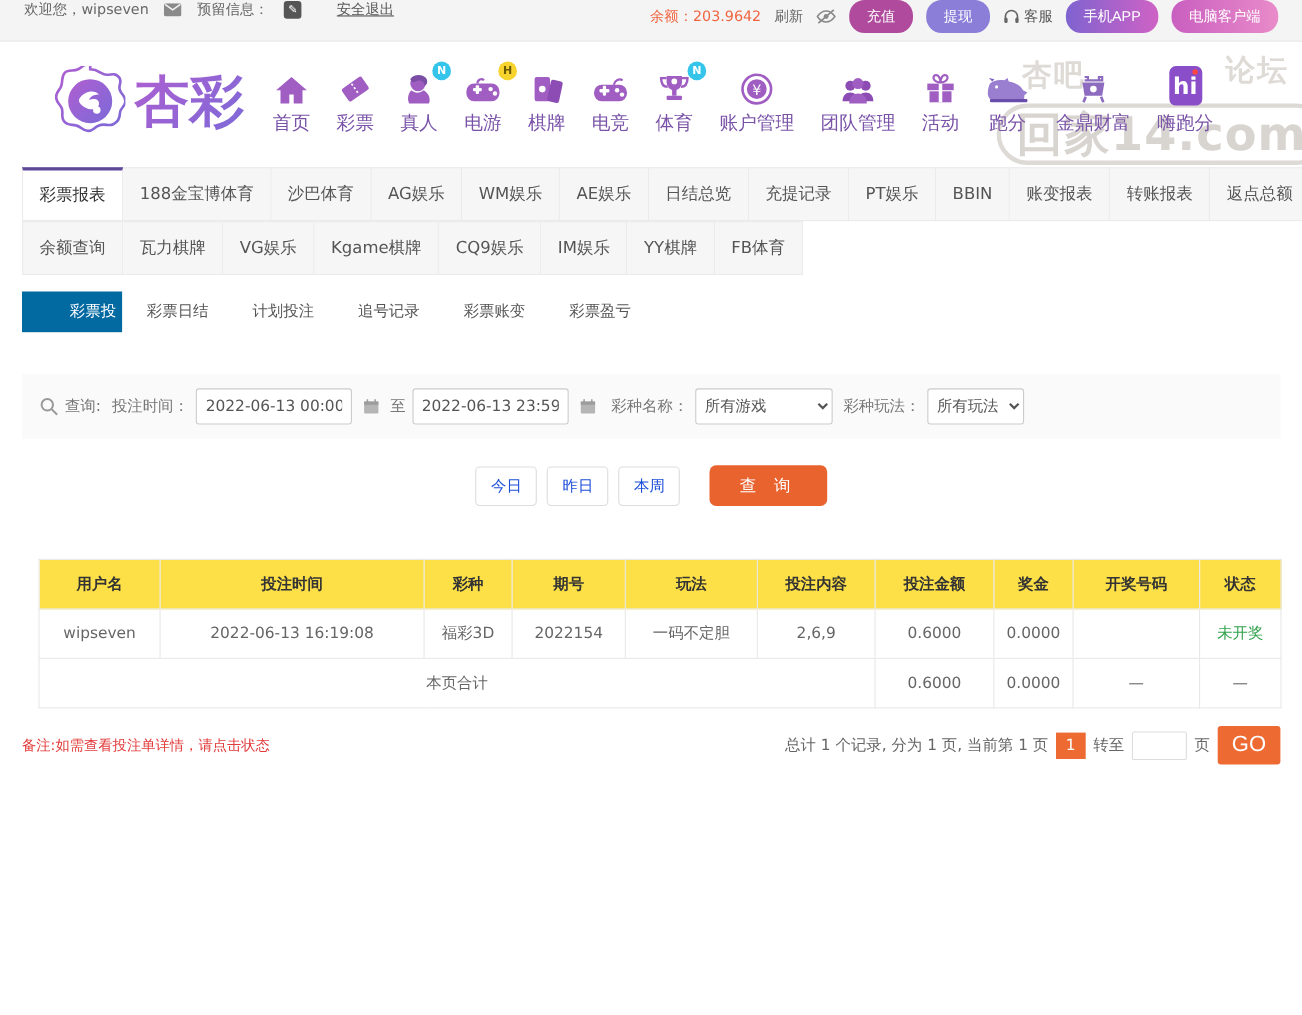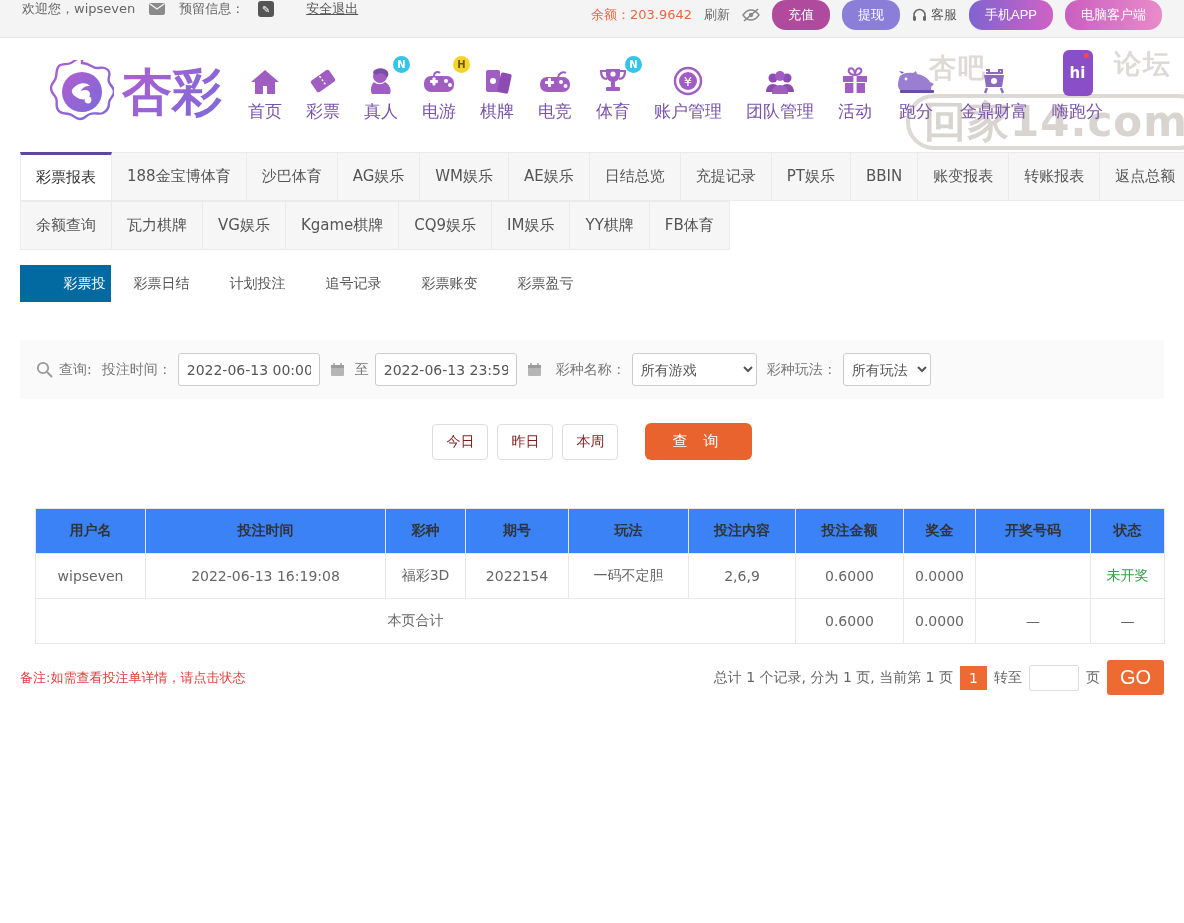--- a/index.html
+++ b/index.html
@@ -33,22 +33,22 @@
     -webkit-background-clip:text; background-clip:text; color:transparent; }
   .main-nav { display:flex; align-items:flex-end; gap:24px; margin-left:26px; z-index:2; }
   .nav-item { display:flex; flex-direction:column; align-items:center; gap:4px;
     color:#7a53a8; font-size:17px; cursor:pointer; position:relative; white-space:nowrap; }
   .nav-item .icon { height:34px; display:flex; align-items:flex-end; position:relative; }
   .badge { position:absolute; top:-6px; right:-14px; width:17px; height:17px;
     border-radius:50%; font-size:10px; font-weight:bold; display:flex;
     align-items:center; justify-content:center; }
   .badge-n { background:#35c5ea; color:#fff; }
   .badge-h { background:#f6d32d; color:#6b5b00; }
-  .hi-chip { width:30px; height:46px; background:#8a4fc8; border-radius:6px; color:#fff;
-    font-weight:bold; font-size:15px; display:flex; align-items:center;
+  .hi-chip { width:30px; height:36px; background:#8a4fc8; border-radius:6px; color:#fff;
+    font-weight:bold; font-size:21px; display:flex; align-items:center;
     justify-content:center; position:relative; }
   .hi-chip .dot { position:absolute; top:3px; right:4px; width:5px; height:5px;
     border-radius:50%; background:#f44; }
   
   .watermark { position:absolute; right:0; top:4px; width:260px; height:104px;
     z-index:1; pointer-events:none; color:#dedad6; }
   .wm-word { position:absolute; font-size:27px; font-weight:bold; letter-spacing:2px; }
   .wm-left { left:5px; top:8px; }
   .wm-right { right:12px; top:4px; }
   .wm-pill { position:absolute; left:-18px; top:52px; width:300px; height:56px;
@@ -78,29 +78,29 @@
   .cal { margin:0 4px; }
   select { height:33px; border:1px solid #ccc; border-radius:3px; font-size:14px;
     color:#555; background:#fff; padding:0 4px;
     font-family:"DejaVu Sans","Liberation Sans",sans-serif; }
   .sel-game { width:125px; }
   .sel-play { width:88px; }
   
   .action-row { display:flex; justify-content:center; align-items:center;
     gap:9px; margin-top:24px; }
   .quick-btn { background:#fff; border:1px solid #ddd; border-radius:4px;
-    color:#7f1d1d; font-size:14px; padding:8px 13px; cursor:pointer; }
+    color:#1d4ed8; font-size:14px; padding:8px 13px; cursor:pointer; }
   .query-btn { background:#e9632f; border:none; border-radius:6px; color:#fff;
     font-size:15px; padding:9px 27px; margin-left:18px; letter-spacing:6px;
     cursor:pointer; }
   
   table { border-collapse:collapse; margin:48px 20px 0 35px; width:1129px;
     font-size:14px; table-layout:fixed; }
   th,td { border:1px solid #e8e8e8; height:45px; text-align:center; }
-  th { background:#3b82f6; color:#333; font-weight:bold; }
+  th { background:#fde047; color:#333; font-weight:bold; }
   td { color:#666; }
   .status-open { color:#31a24c; cursor:pointer; }
   
   .footer-row { display:flex; justify-content:space-between; align-items:center;
     margin:16px 20px 0; }
   .note { color:#e23c3c; font-size:13px; }
   .pagination { display:flex; align-items:center; gap:7px; font-size:14px; color:#666; }
   .page-badge { background:#ed6a33; color:#fff; padding:4px 9px; font-size:14px; }
   .goto-input { width:50px; height:26px; border:1px solid #ddd; border-radius:2px; }
   .go-btn { background:#ed6a33; border:none; border-radius:3px; color:#fff;

